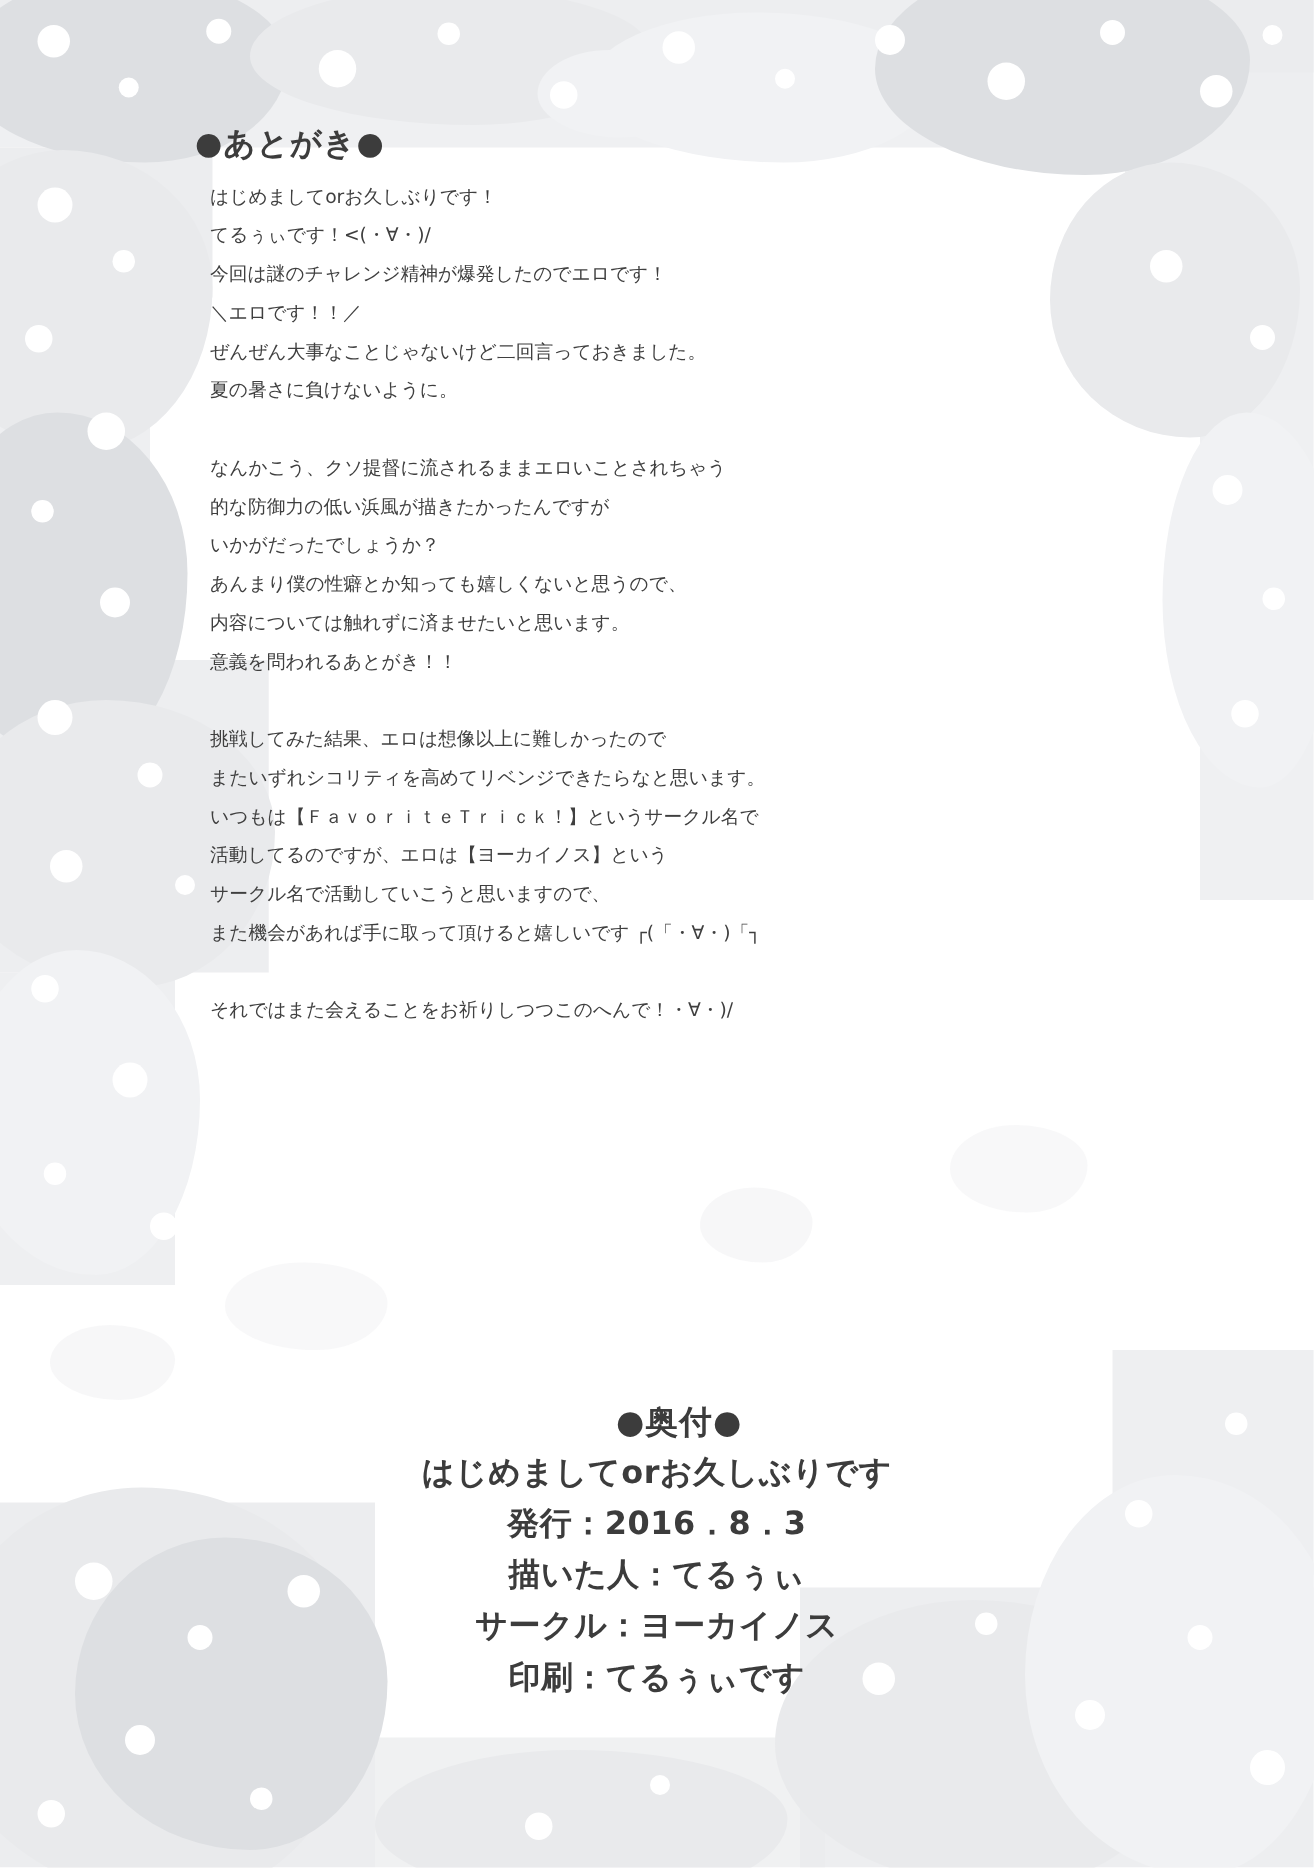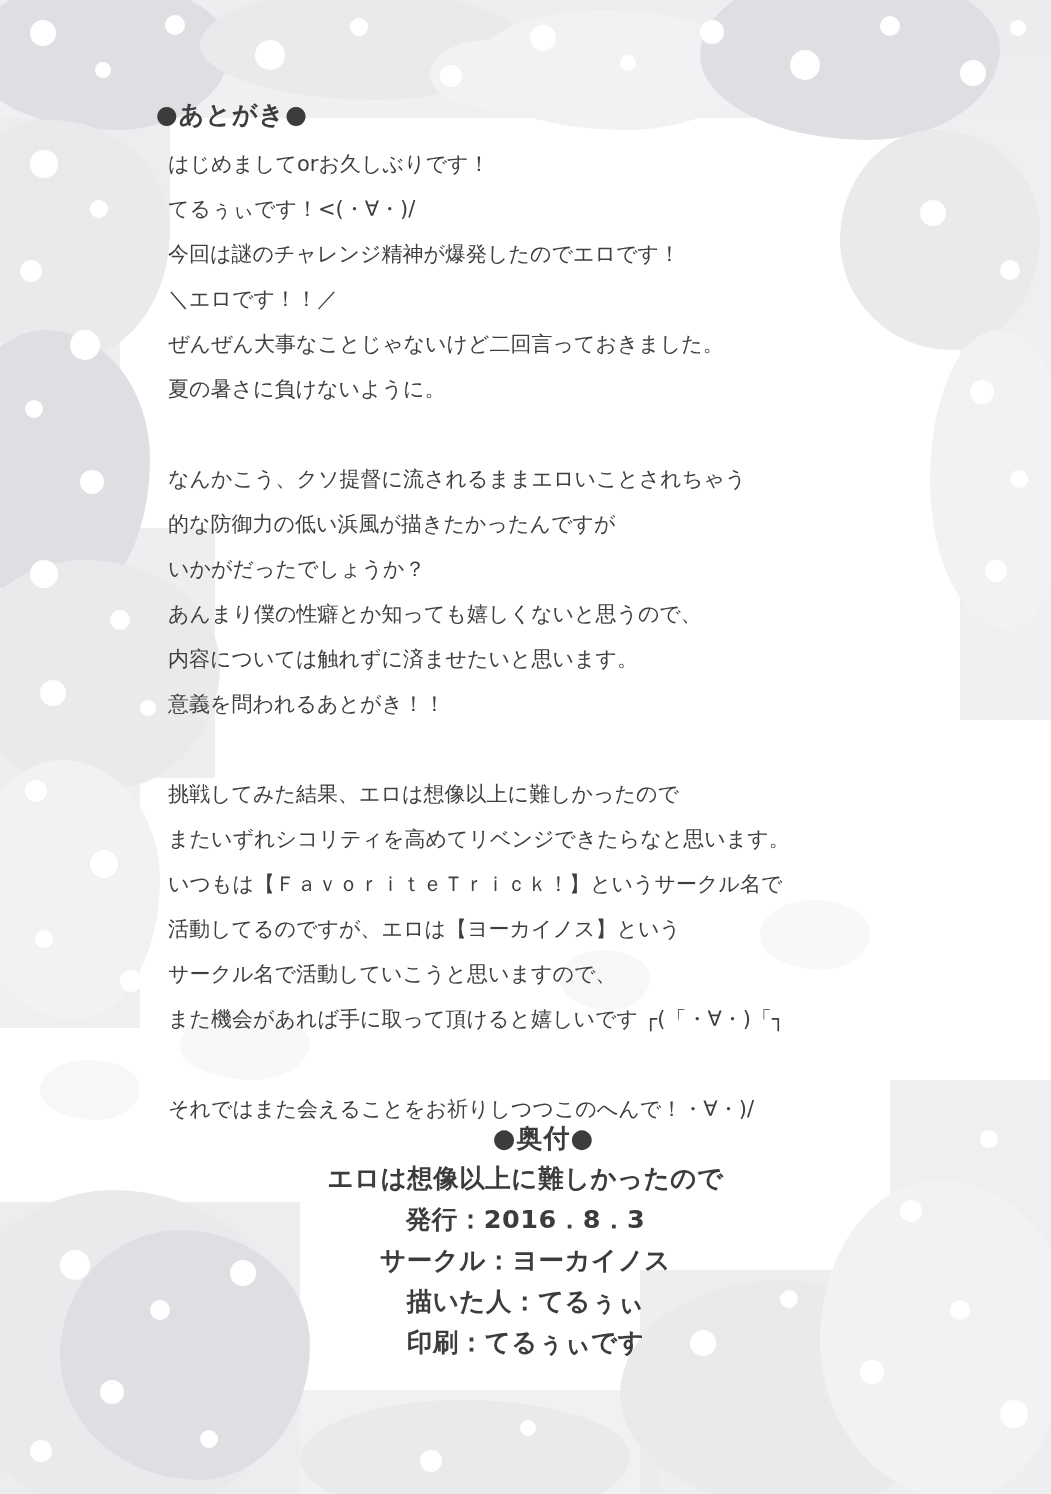--- a/index.html
+++ b/index.html
@@ -59,22 +59,22 @@
     top: 70px;
     font-size: 25px;
     margin-top: 28px;
   }
 
   #afterword-body {
     position: absolute;
     left: 168px;
     top: 142px;
     width: 800px;
-    font-size: 21px;
-    line-height: 45px;
+    font-size: 15px;
+    line-height: 31px;
     color: #3f3f3f;
     white-space: pre-wrap;
     font-family: "DejaVu Sans", sans-serif;
   }
 
   #colophon {
     position: absolute;
     left: 0;
     right: 0;
     top: 1118px;
@@ -207,20 +207,20 @@
 またいずれシコリティを高めてリベンジできたらなと思います。
 いつもは【ＦａｖｏｒｉｔｅＴｒｉｃｋ！】というサークル名で
 活動してるのですが、エロは【ヨーカイノス】という
 サークル名で活動していこうと思いますので、
 また機会があれば手に取って頂けると嬉しいです ┌(「・∀・)「┐
 
 それではまた会えることをお祈りしつつこのへんで！・∀・)/</div>
 
   <div id="colophon">
     <div id="colophon-head">●奥付●</div>
-    <div class="colophon-line">エロは想像以上に難しかったので</div>
+    <div class="colophon-line">はじめましてorお久しぶりです</div>
     <div class="colophon-line">発行：2016．8．3</div>
+    <div class="colophon-line">描いた人：てるぅぃ</div>
     <div class="colophon-line">サークル：ヨーカイノス</div>
-    <div class="colophon-line">描いた人：てるぅぃ</div>
     <div class="colophon-line">印刷：てるぅぃです</div>
   </div>
 
 </div>
 
 </body></html>

